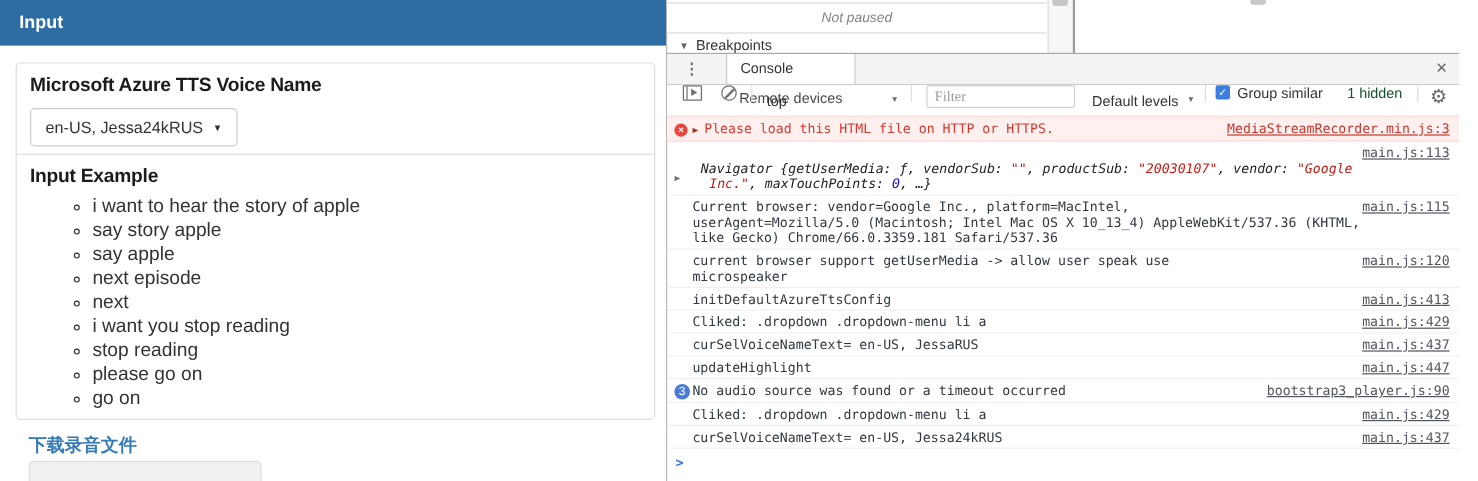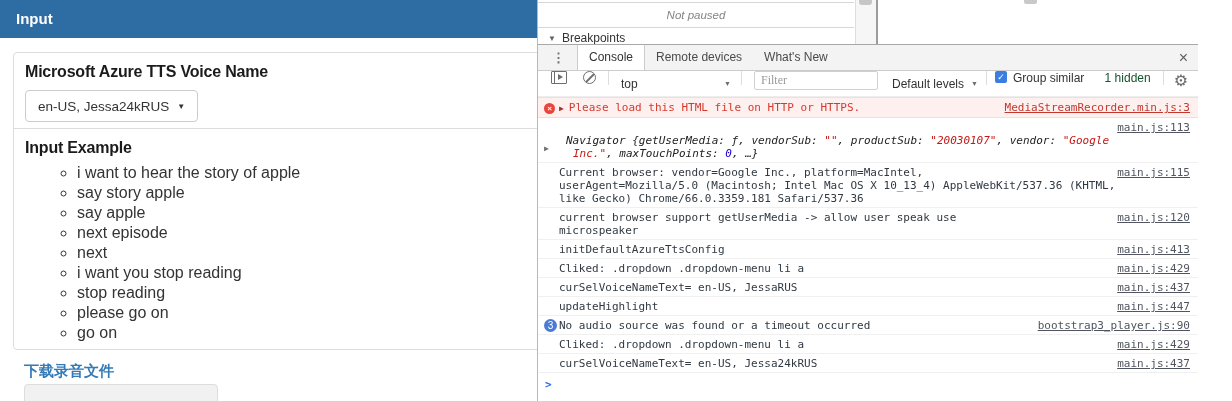--- a/index.html
+++ b/index.html
@@ -26,40 +26,40 @@
         font-weight:bold;text-decoration:none;cursor:pointer;}
   .player{margin:3px 0 0 11px;width:192px;height:40px;background:#f1f1f1;
         border:1px solid #ddd;border-radius:4px;position:relative;}
 
   
   .vscroll{position:absolute;left:561px;top:0;width:10px;height:401px;background:#f7f7f7;
         border-left:1px solid #e4e4e4;}
   .vthumb{position:absolute;left:1px;top:57px;width:6px;height:100px;background:#c2c2c2;border-radius:3px;}
 
   
-  .devtools{position:absolute;left:537px;top:0;width:661px;height:401px;background:#fff;
+  .devtools{position:absolute;left:555px;top:0;width:661px;height:401px;background:#fff;
         border-left:1px solid #b8b8b8;box-sizing:border-box;font-size:12px;color:#333;}
   .src-top{position:relative;height:44px;}
   .paused-box{position:absolute;left:0;top:2px;width:316px;height:24px;background:#fff;
         border-top:1px solid #d8d8d8;border-bottom:1px solid #d8d8d8;
         text-align:center;line-height:24px;font-style:italic;color:#848484;font-size:11.5px;}
   .bp-row{position:absolute;left:10px;top:31px;display:flex;align-items:center;color:#333;font-size:12px;}
   .bp-tri{font-size:8px;color:#5f6368;margin-right:6px;}
   .side-scroll{position:absolute;left:317px;top:0;width:20px;height:44px;background:#f6f6f6;
         border-left:1px solid #ddd;}
   .side-thumb{position:absolute;left:3px;top:0;width:13px;height:5px;background:#c6c6c6;border-radius:0 0 3px 3px;}
   .pane-divider{position:absolute;left:338px;top:0;width:2px;height:44px;background:#9c9c9c;}
   .editor-area{position:absolute;left:340px;top:0;right:0;height:44px;background:#fff;}
   .mini-thumb{position:absolute;left:146px;top:0;width:13px;height:4px;background:#c9c9c9;border-radius:0 0 2px 2px;}
 
   
   .drawer{position:absolute;left:0;top:44px;width:100%;height:357px;border-top:1px solid #a8a8a8;box-sizing:border-box;}
   .tabbar{height:26px;background:#f3f3f3;border-bottom:1px solid #ccc;display:flex;align-items:stretch;box-sizing:border-box;}
   .dots{align-self:center;margin:0 2px 0 14px;color:#737373;font-size:13px;font-weight:bold;cursor:pointer;}
-  .tabs-wrap{display:flex;margin-left:10px;}
+  .tabs-wrap{display:flex;margin-left:20px;flex-direction:column;}
   .tab{padding:0 11px;line-height:25px;color:#4a4a4a;font-size:12px;cursor:pointer;}
   .tab.active{background:#fff;border-left:1px solid #ccc;border-right:1px solid #ccc;color:#333;}
   .close-x{align-self:center;margin-left:auto;margin-right:10px;font-size:16px;color:#5f5f5f;cursor:pointer;}
 
   .toolbar{height:26px;background:#fff;border-bottom:1px solid #ededed;display:flex;
         padding:0 10px 0 13px;box-sizing:border-box;}
   .vdiv{width:1px;height:14px;background:#ddd;flex:none;}
   .ic-sidebar{width:14px;height:11px;border:1px solid #6e6e6e;border-radius:1px;position:relative;flex:none;margin-right:16px;cursor:pointer;}
   .ic-sidebar::before{content:'';position:absolute;left:2px;top:0;bottom:0;width:1px;background:#6e6e6e;}
   .ic-sidebar::after{content:'';position:absolute;left:6px;top:2px;border-left:5px solid #6e6e6e;

